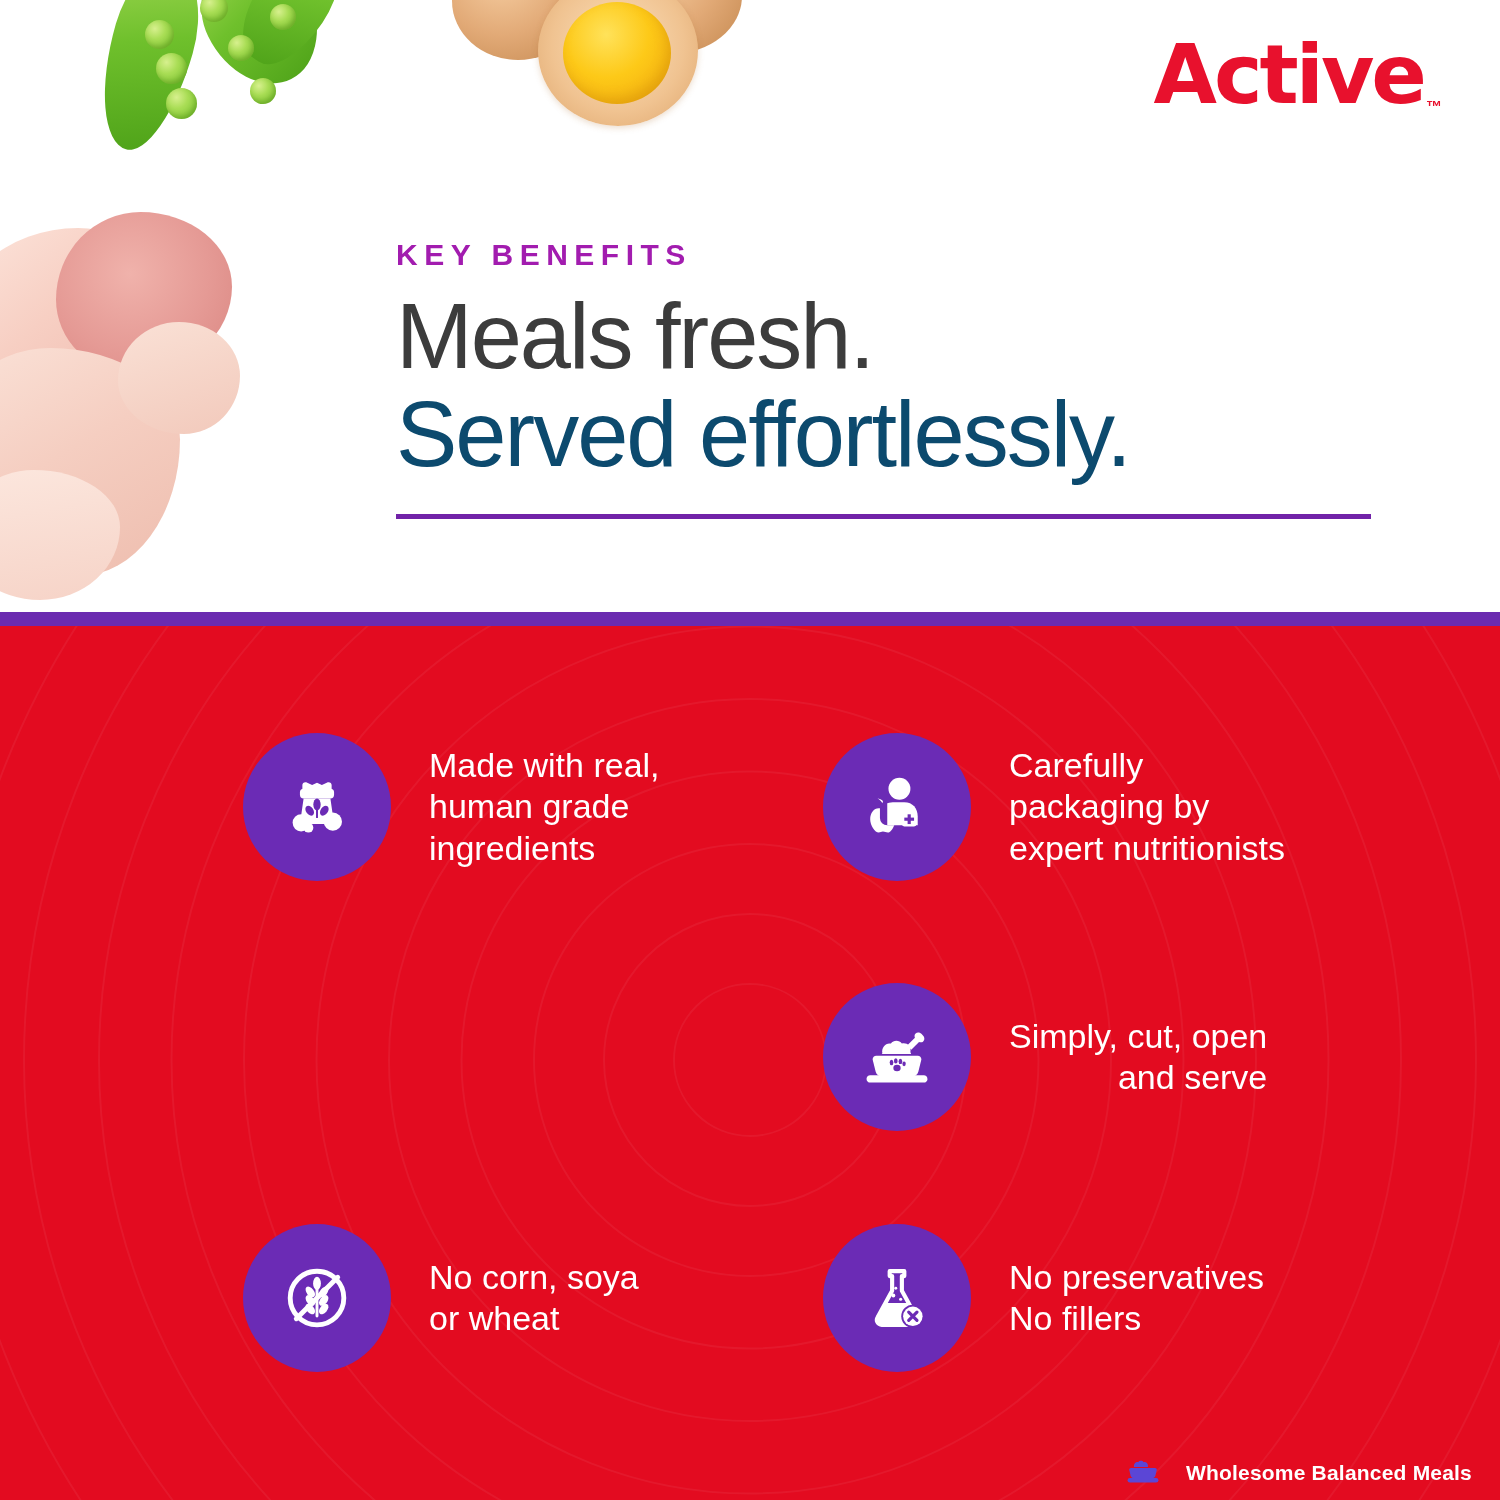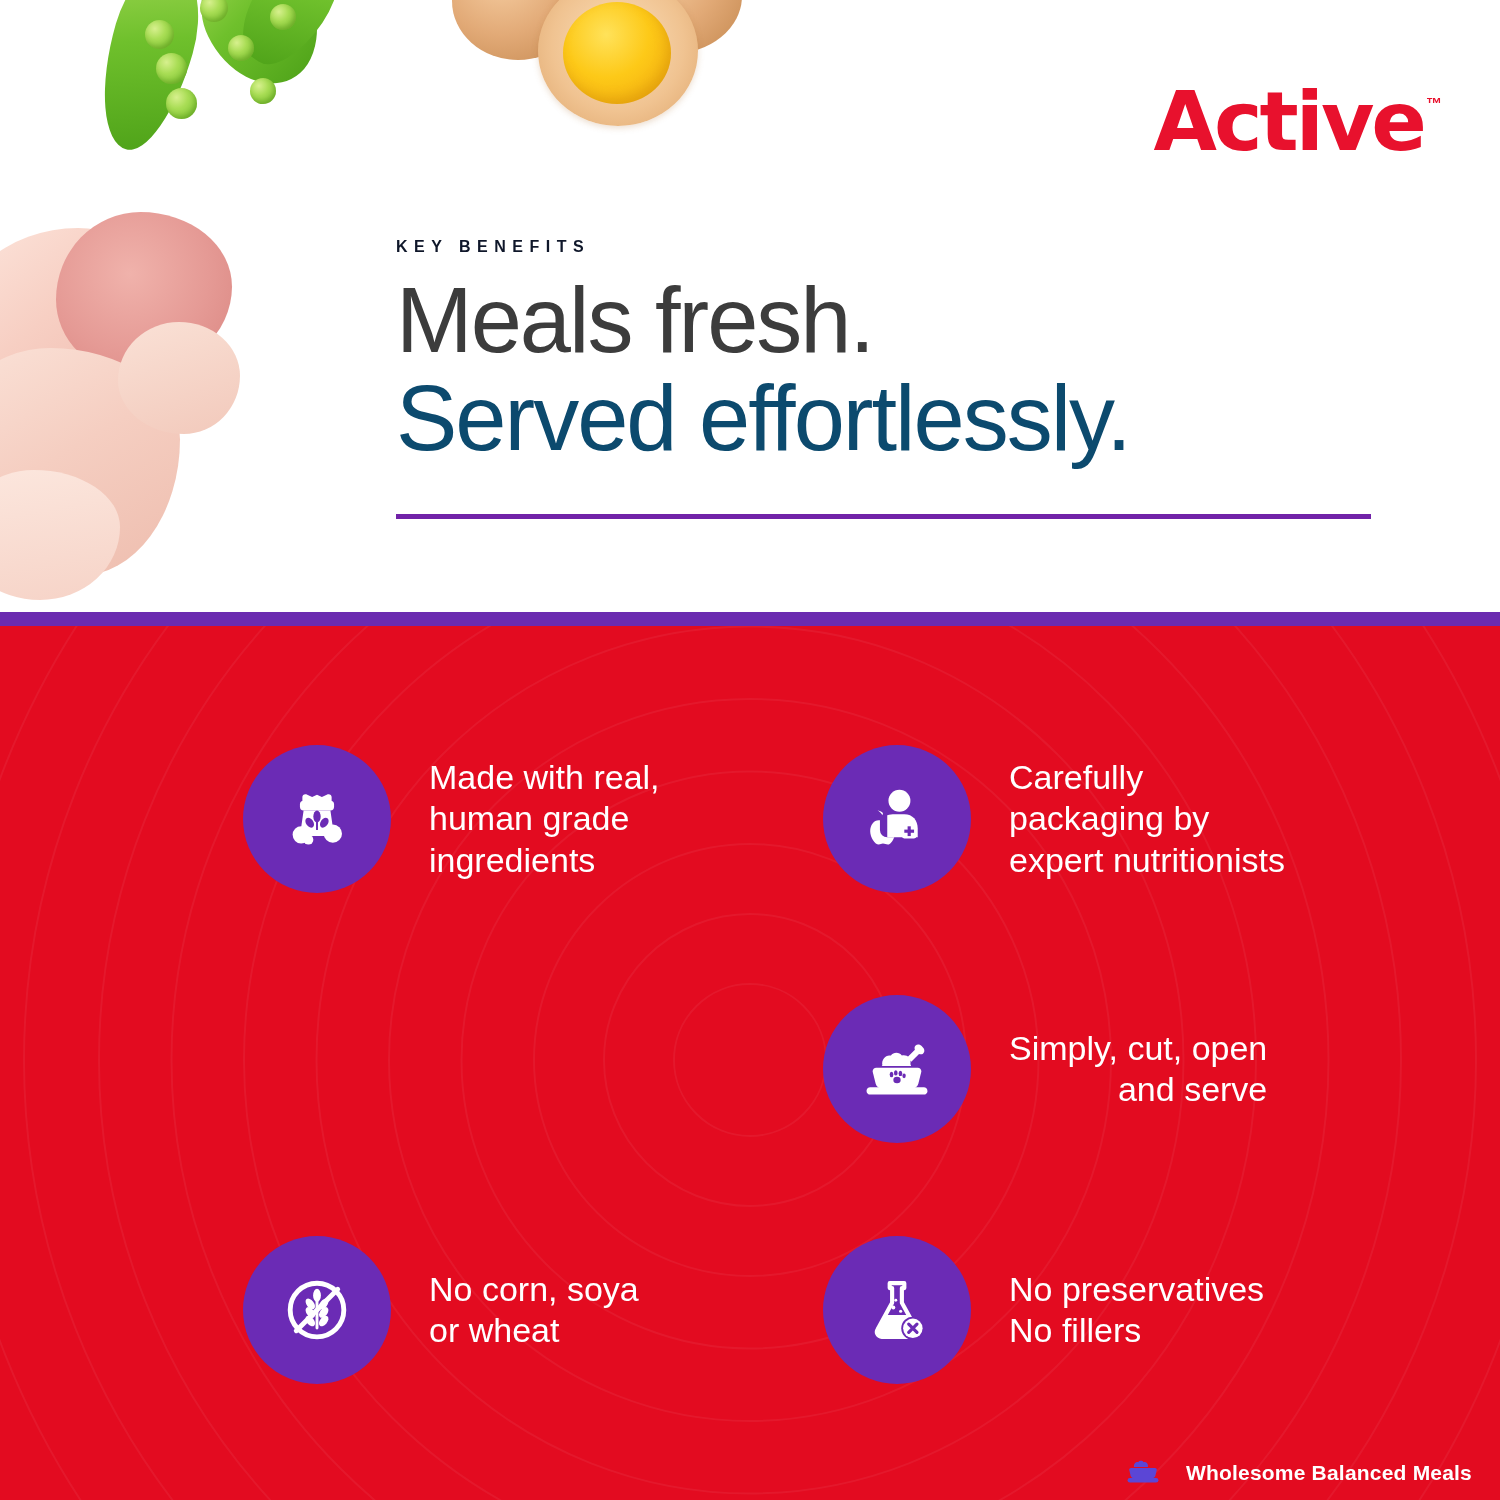--- a/index.html
+++ b/index.html
@@ -60,29 +60,29 @@
       border-radius:46% 54% 42% 58%/48% 40% 60% 52%;
       background:linear-gradient(150deg,#fbe3d9 0%,#f5cec1 48%,#eebdae 100%);}
   .chicken .c4{position:absolute;left:118px;top:322px;width:122px;height:112px;
       border-radius:50% 50% 46% 54%/52% 48% 52% 48%;
       background:linear-gradient(160deg,#fae1d6 0%,#f2c9bb 100%);}
   .chicken .c5{position:absolute;left:-40px;top:470px;width:160px;height:130px;
       border-radius:46% 54% 50% 50%/50% 44% 56% 50%;
       background:linear-gradient(170deg,#fce7de 0%,#f6d3c7 100%);}
 
   
-  .logo{position:absolute;right:58px;top:34px;display:flex;align-items:flex-start;margin-top:47px;}
+  .logo{position:absolute;right:58px;top:34px;display:flex;align-items:flex-end;}
   .logo-word{font-family:"DejaVu Sans", sans-serif;font-weight:bold;font-size:82px;
              color:#E8112D;letter-spacing:-3px;line-height:1;}
   .logo-tm{font-family:"Liberation Sans", sans-serif;font-size:16px;font-weight:bold;
            color:#E8112D;margin-top:14px;margin-left:2px;}
 
   
   .headline-block{position:absolute;left:396px;top:238px;width:980px;}
-  .eyebrow{font-size:16px;font-weight:bold;letter-spacing:6.5px;color:#0f172a;
+  .eyebrow{font-size:30px;font-weight:bold;letter-spacing:6.5px;color:#a21caf;
            margin:0 0 16px 0;font-family:"Liberation Sans", sans-serif;}
   .h-line{font-family:"Liberation Sans", sans-serif;font-weight:normal;
           font-size:92px;line-height:1.06;letter-spacing:-2px;margin:0;}
   .h-line.dark{color:#3C3C3C;}
   .h-line.red{color:#0c4a6e;}
   .h-rule{position:absolute;left:396px;top:514px;width:975px;height:5px;background:#7122A8;}
 
   
   .divider-band{position:absolute;left:0;top:612px;width:1500px;height:14px;background:#6B2BB0;}
 
@@ -179,21 +179,21 @@
       <div class="ring" style="left:750px;top:434px;width:1010px;height:1010px;"></div>
       <div class="ring" style="left:750px;top:434px;width:1155px;height:1155px;"></div>
       <div class="ring" style="left:750px;top:434px;width:1300px;height:1300px;"></div>
       <div class="ring" style="left:750px;top:434px;width:1450px;height:1450px;"></div>
       <div class="ring" style="left:750px;top:434px;width:1600px;height:1600px;"></div>
       <div class="ring" style="left:750px;top:434px;width:1760px;height:1760px;"></div>
       <div class="ring" style="left:750px;top:434px;width:1920px;height:1920px;"></div>
     </div>
   </div>
 
-  <div class="grid" style="top:12px;height:1140px;">
+  <div class="grid" style="top:0;height:1140px;">
 
     <div class="benefit b-r1c1">
       <div class="bicon">
         <svg viewBox="0 0 64 64" fill="#ffffff" aria-hidden="true">
           <path d="M20 14c0-2 2-3 4-2l4 2 4-2 4 2 4-2c2-1 4 0 4 2v4H20z"></path>
           <rect x="18" y="17" width="28" height="8" rx="3"></rect>
           <path d="M21 25h22l2 14a6 6 0 0 1-6 7H25a6 6 0 0 1-6-7z"></path>
           <ellipse cx="32" cy="30" rx="3" ry="5" fill="#6B2BB5"></ellipse>
           <ellipse cx="26" cy="35" rx="3" ry="4.5" transform="rotate(-35 26 35)" fill="#6B2BB5"></ellipse>
           <ellipse cx="38" cy="35" rx="3" ry="4.5" transform="rotate(35 38 35)" fill="#6B2BB5"></ellipse>

